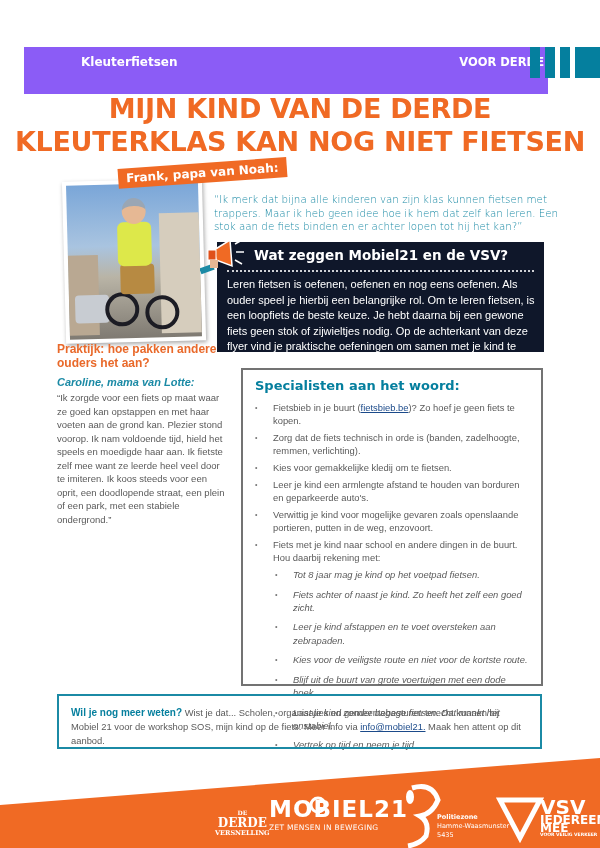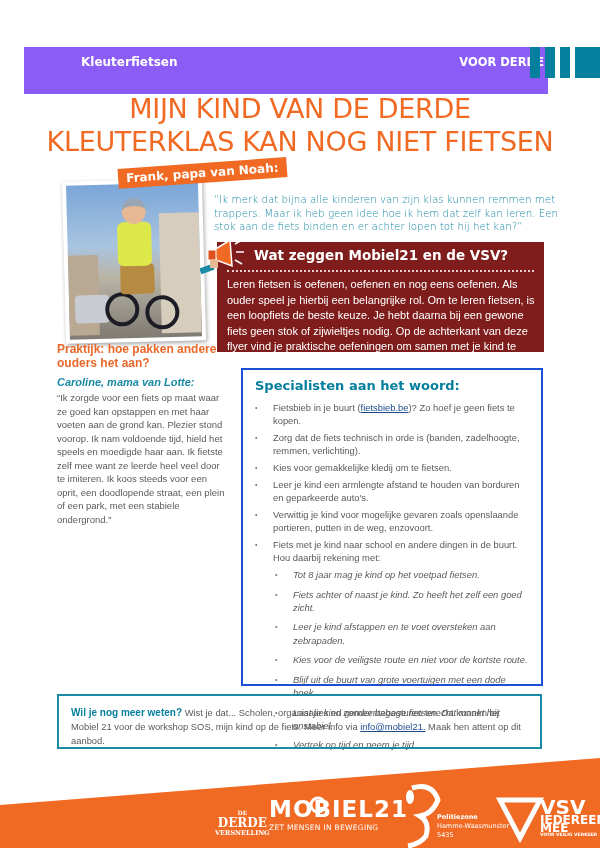--- a/index.html
+++ b/index.html
@@ -4,49 +4,49 @@
 <style>
   * { box-sizing: border-box; margin: 0; padding: 0; }
   html, body { width: 600px; height: 848px; background: #ffffff; overflow: hidden; }
   body { position: relative; font-family: "Liberation Sans", sans-serif; color: #5a5a5a; }
 
   .topbar { position: absolute; left: 0; top: 47px; width: 524px; height: 47px; background: #8b5cf6; margin-left: 24px; }
   .topbar .left { position: absolute; left: 57px; top: 8px; color: #fff; font-weight: bold; font-size: 12px; font-family: "DejaVu Sans", sans-serif; }
   .topbar .right { position: absolute; right: 4px; top: 8px; color: #fff; font-weight: bold; font-size: 11.5px; font-family: "DejaVu Sans", sans-serif; }
   .stripe { position: absolute; top: 47px; height: 31px; width: 10px; background: #057f9e; }
 
-  .title { position: absolute; left: 0; top: 92px; width: 600px; text-align: center; color: #f06a24; font-family: "DejaVu Sans", sans-serif; font-weight: normal; font-size: 27px; line-height: 33px; letter-spacing: -0.3px; }
+  .title { position: absolute; left: 0; top: 92px; width: 600px; text-align: center; color: #f06a24; font-family: "DejaVu Sans", sans-serif; font-weight: bold; font-size: 27px; line-height: 33px; letter-spacing: -0.3px; }
 
   .photo { position: absolute; left: 64px; top: 180px; width: 140px; height: 162px; background: #fff; padding: 4px; box-shadow: 1px 2px 4px rgba(0,0,0,0.35); transform: rotate(-1.5deg); }
   .photo .img { width: 100%; height: 100%; position: relative; overflow: hidden; background: linear-gradient(180deg, #7aa6d8 0%, #a9c4e0 40%, #b9b4a6 60%, #7f7a72 100%); }
   .photo .building { position: absolute; right: 0; top: 30px; width: 40px; height: 120px; background: #d6cdbd; }
   .photo .building2 { position: absolute; left: 0; top: 70px; width: 30px; height: 80px; background: #b9a892; }
   .photo .car { position: absolute; left: 6px; top: 110px; width: 34px; height: 28px; background: #c8ccd2; border-radius: 4px; }
   .photo .kid-body { position: absolute; left: 50px; top: 38px; width: 34px; height: 44px; background: #dde84a; border-radius: 6px; }
   .photo .kid-head { position: absolute; left: 55px; top: 14px; width: 24px; height: 26px; background: #e6b894; border-radius: 50%; border-top: 8px solid #9aa6b4; }
   .photo .kid-legs { position: absolute; left: 52px; top: 80px; width: 34px; height: 30px; background: #b78a42; border-radius: 4px; }
   .photo .wheel { position: absolute; width: 34px; height: 34px; border: 4px solid #1c1c24; border-radius: 50%; }
   .photo .w1 { left: 36px; top: 108px; }
   .photo .w2 { left: 76px; top: 112px; }
 
   .name-tag { position: absolute; left: 118px; top: 163px; background: #f06a24; color: #fff; font-family: "DejaVu Sans", sans-serif; font-weight: bold; font-size: 12px; padding: 3px 8px; transform: rotate(-4deg); }
 
   .quote1 { position: absolute; left: 214px; top: 193px; width: 345px; color: #1b8aa5; font-size: 10.3px; line-height: 13.5px; font-family: "DejaVu Sans", sans-serif; font-weight: 300; }
 
-  .orange-box { position: absolute; left: 217px; top: 242px; width: 327px; height: 110px; background: #7f1d1d; color: #fff; }
+  .orange-box { position: absolute; left: 217px; top: 242px; width: 327px; height: 110px; background: #0f172a; color: #fff; }
   .orange-box .heading { position: absolute; left: 37px; top: 5px; font-family: "DejaVu Sans", sans-serif; font-weight: bold; font-size: 13.5px; }
   .orange-box .dots { position: absolute; left: 10px; right: 10px; top: 28px; border-top: 2px dotted rgba(255,255,255,0.8); }
   .orange-box .body { position: absolute; left: 10px; top: 35px; width: 310px; font-size: 11px; line-height: 15.5px; }
   .megaphone { position: absolute; left: 200px; top: 236px; width: 46px; height: 44px; }
 
   .prak-title { position: absolute; left: 57px; top: 343px; width: 170px; color: #e9692a; font-weight: bold; font-size: 12px; line-height: 13.5px; }
   .caroline { position: absolute; left: 57px; top: 376px; color: #1b8aa5; font-weight: bold; font-style: italic; font-size: 11px; }
   .quote2 { position: absolute; left: 57px; top: 391px; width: 170px; font-size: 9.5px; line-height: 13.5px; color: #5a5a5a; }
 
-  .spec-box { position: absolute; left: 241px; top: 368px; width: 302px; height: 318px; border: 2px solid #1d4ed8; padding: 8px 10px; }
+  .spec-box { position: absolute; left: 241px; top: 368px; width: 302px; height: 318px; border: 2px solid #737373; padding: 8px 10px; }
   .spec-title { color: #057f9e; font-family: "DejaVu Sans", sans-serif; font-weight: bold; font-size: 13px; margin-bottom: 8px; margin-left: 2px; }
   .spec-list { list-style: none; }
   .spec-list li { position: relative; padding-left: 20px; font-size: 9.4px; line-height: 13.3px; margin-bottom: 3.4px; color: #5a5a5a; }
   .spec-list li::before { content: "•"; position: absolute; left: 2px; top: 0; font-size: 7px; color: #777; }
   .spec-list a { color: #1b4a8a; text-decoration: underline; }
   .sub-list { list-style: none; margin-top: 4px; }
   .sub-list li { padding-left: 20px; font-style: italic; margin-bottom: 6.2px; }
 
   .info-box { position: absolute; left: 57px; top: 694px; width: 485px; height: 55px; border: 2px solid #1b8aa5; padding: 10px 12px; font-size: 9.4px; line-height: 14px; color: #5a5a5a; }
   .info-box .lead { color: #057f9e; font-weight: bold; font-size: 10px; }
@@ -88,21 +88,21 @@
     <div class="car"></div>
     <div class="wheel w1"></div>
     <div class="wheel w2"></div>
     <div class="kid-legs"></div>
     <div class="kid-body"></div>
     <div class="kid-head"></div>
   </div>
 </div>
 <div class="name-tag">Frank, papa van Noah:</div>
 
-<div class="quote1">“Ik merk dat bijna alle kinderen van zijn klas kunnen remmen met trappers. Maar ik heb geen idee hoe ik hem dat zelf kan leren. Een stok aan de fiets binden en er achter lopen tot hij het kan?”</div>
+<div class="quote1">“Ik merk dat bijna alle kinderen van zijn klas kunnen fietsen met trappers. Maar ik heb geen idee hoe ik hem dat zelf kan leren. Een stok aan de fiets binden en er achter lopen tot hij het kan?”</div>
 
 <div class="orange-box">
   <div class="heading">Wat zeggen Mobiel21 en de VSV?</div>
   <div class="dots"></div>
   <div class="body">Leren fietsen is oefenen, oefenen en nog eens oefenen. Als ouder speel je hierbij een belangrijke rol. Om te leren fietsen, is een loopfiets de beste keuze. Je hebt daarna bij een gewone fiets geen stok of zijwieltjes nodig. Op de achterkant van deze flyer vind je praktische oefeningen om samen met je kind te leren fietsen.</div>
 </div>
 <svg class="megaphone" viewBox="0 0 46 44">
   <polygon points="14,14 30,4 32,30 16,24" fill="#f06a24" stroke="#fff" stroke-width="1.5"></polygon>
   <rect x="8" y="14" width="8" height="10" fill="#e0501a" stroke="#fff" stroke-width="1"></rect>
   <line x1="35" y1="8" x2="42" y2="4" stroke="#fff" stroke-width="1.5"></line>

